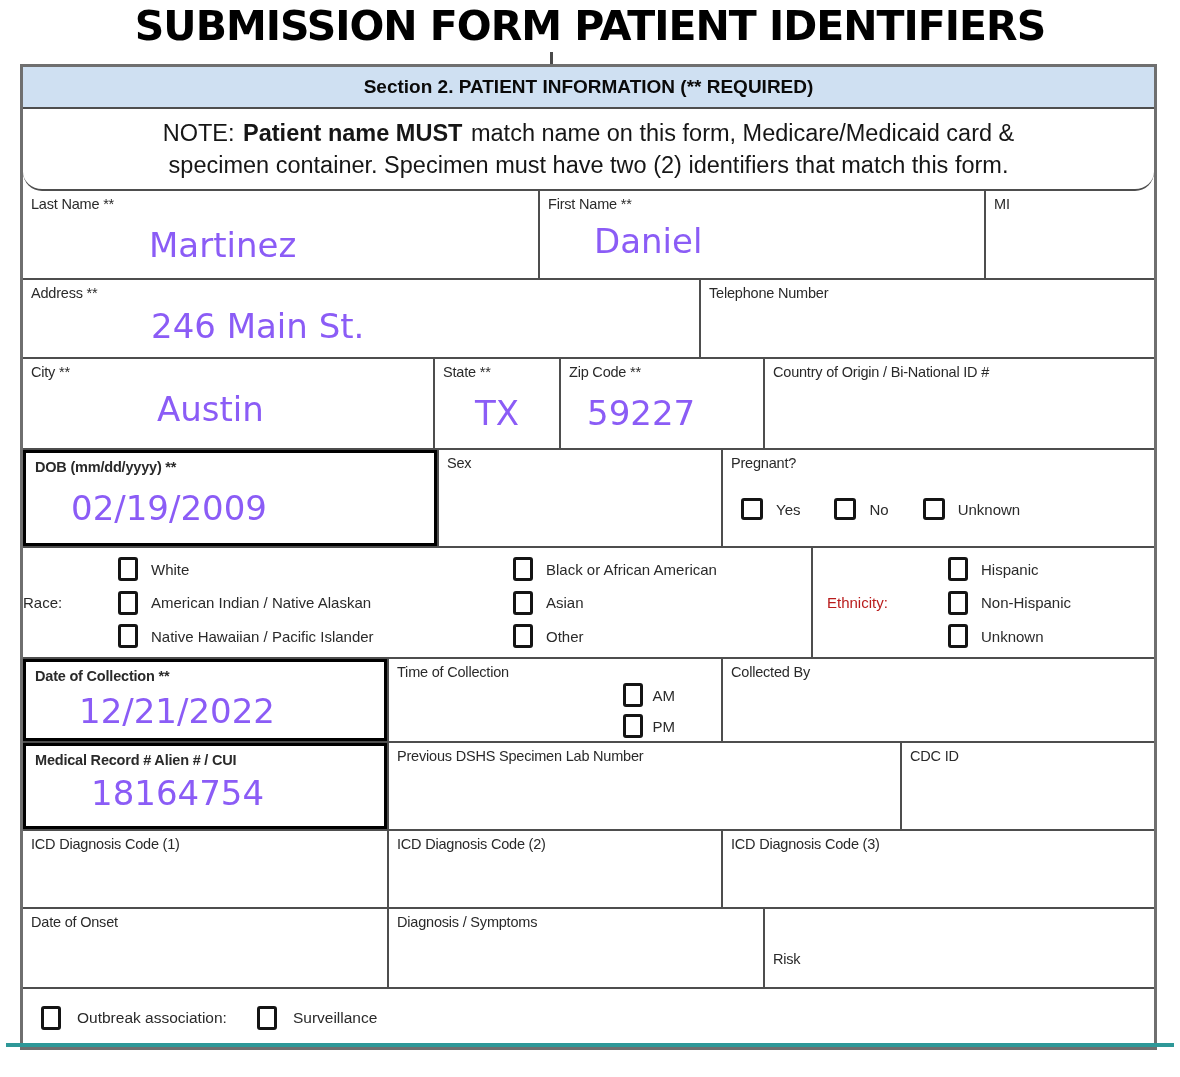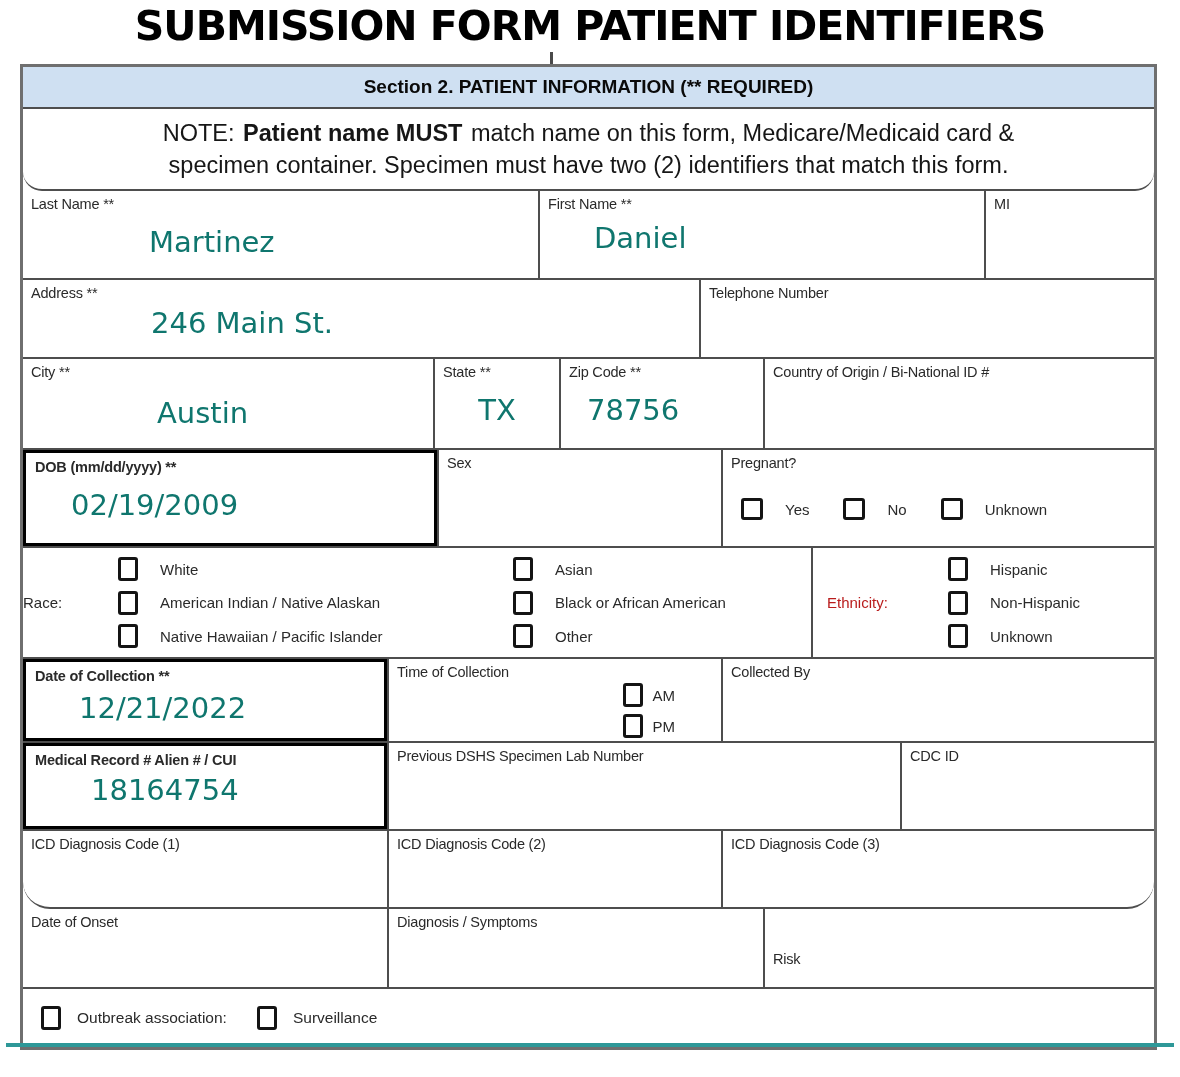--- a/index.html
+++ b/index.html
@@ -27,36 +27,36 @@
     border-bottom:2px solid #4e4e4e;}
 
   .note{height:80px;display:flex;flex-direction:column;align-items:center;
     justify-content:center;font-size:23.5px;color:#161616;line-height:32px;
     border-bottom:2px solid #4e4e4e;border-radius:19px;}
   .note .b{font-weight:bold;margin:0 2px;}
 
   .lbl{font-size:14.5px;color:#2a2a2a;letter-spacing:-0.2px;line-height:18px;}
   .lbl.b{font-weight:bold;}
 
-  .val{font-family:"DejaVu Sans",sans-serif;font-size:29px;color:#0f766e;
+  .val{font-family:"DejaVu Sans",sans-serif;font-size:34px;color:#8b5cf6;
        white-space:nowrap;}
   .v-lastname{padding:12px 0 0 118px;}
   .v-firstname{padding:8px 0 0 46px;}
   .v-address{padding:4px 0 0 120px;}
-  .v-city{padding:8px 0 0 126px;margin-top:7px;}
+  .v-city{padding:8px 0 0 126px;}
   .v-state{padding:12px 0 0 0;text-align:center;}
   .v-zip{padding:12px 0 0 18px;}
   .v-dob{padding:12px 0 0 40px;}
   .v-doc{padding:6px 0 0 48px;}
   .v-mrn{padding:4px 0 0 60px;}
 
   .cb{display:inline-block;width:20px;height:24px;border:3px solid #141414;
       border-radius:3px;background:#fff;box-sizing:border-box;flex:none;}
   .cb.sq{height:22px;width:22px;}
-  .opt{display:flex;align-items:center;gap:22px;font-size:15px;color:#2a2a2a;}
+  .opt{display:flex;align-items:center;gap:13px;font-size:15px;color:#2a2a2a;}
 
   
   .preg-opts{display:flex;margin-top:26px;padding-left:10px;}
   .preg-opts .opt{margin-right:34px;}
 
   
   .race-row{height:109px;border-bottom:2px solid #4e4e4e;display:flex;}
   .race-zone{display:flex;width:790px;border-right:2px solid #4e4e4e;box-sizing:border-box;}
   .race-label{width:95px;display:flex;align-items:center;padding-left:0;
     font-size:15px;color:#2a2a2a;box-sizing:border-box;}
@@ -130,21 +130,21 @@
     <div class="cell" style="width:412px;">
       <div class="lbl">City **</div>
       <div class="val v-city">Austin</div>
     </div>
     <div class="cell" style="width:126px;">
       <div class="lbl">State **</div>
       <div class="val v-state">TX</div>
     </div>
     <div class="cell" style="width:204px;">
       <div class="lbl">Zip Code **</div>
-      <div class="val v-zip">78756</div>
+      <div class="val v-zip">59227</div>
     </div>
     <div class="cell" style="flex:1;">
       <div class="lbl">Country of Origin / Bi-National ID #</div>
     </div>
   </div>
 
   <div class="row" style="height:98px;">
     <div class="cell hl" style="width:416px;">
       <div class="lbl b" style="padding:4px 0 0 4px;">DOB (mm/dd/yyyy) **</div>
       <div class="val v-dob">02/19/2009</div>
@@ -184,25 +184,25 @@
           <span>American Indian / Native Alaskan</span>
         </div>
         <div class="opt">
           <span class="cb"></span>
           <span>Native Hawaiian / Pacific Islander</span>
         </div>
       </div>
       <div class="race-col c2">
         <div class="opt">
           <span class="cb"></span>
+          <span>Black or African American</span>
+        </div>
+        <div class="opt">
+          <span class="cb"></span>
           <span>Asian</span>
-        </div>
-        <div class="opt">
-          <span class="cb"></span>
-          <span>Black or African American</span>
         </div>
         <div class="opt">
           <span class="cb"></span>
           <span>Other</span>
         </div>
       </div>
     </div>
     <div class="eth-zone">
       <div class="eth-label">Ethnicity:</div>
       <div class="eth-col">
@@ -251,21 +251,21 @@
       <div class="val v-mrn">18164754</div>
     </div>
     <div class="cell" style="flex:1;">
       <div class="lbl">Previous DSHS Specimen Lab Number</div>
     </div>
     <div class="cell" style="width:252px;">
       <div class="lbl">CDC ID</div>
     </div>
   </div>
 
-  <div class="row" style="height:78px;border-radius:27px;">
+  <div class="row" style="height:78px;">
     <div class="cell" style="width:366px;">
       <div class="lbl">ICD Diagnosis Code (1)</div>
     </div>
     <div class="cell" style="width:334px;">
       <div class="lbl">ICD Diagnosis Code (2)</div>
     </div>
     <div class="cell" style="flex:1;">
       <div class="lbl">ICD Diagnosis Code (3)</div>
     </div>
   </div>

